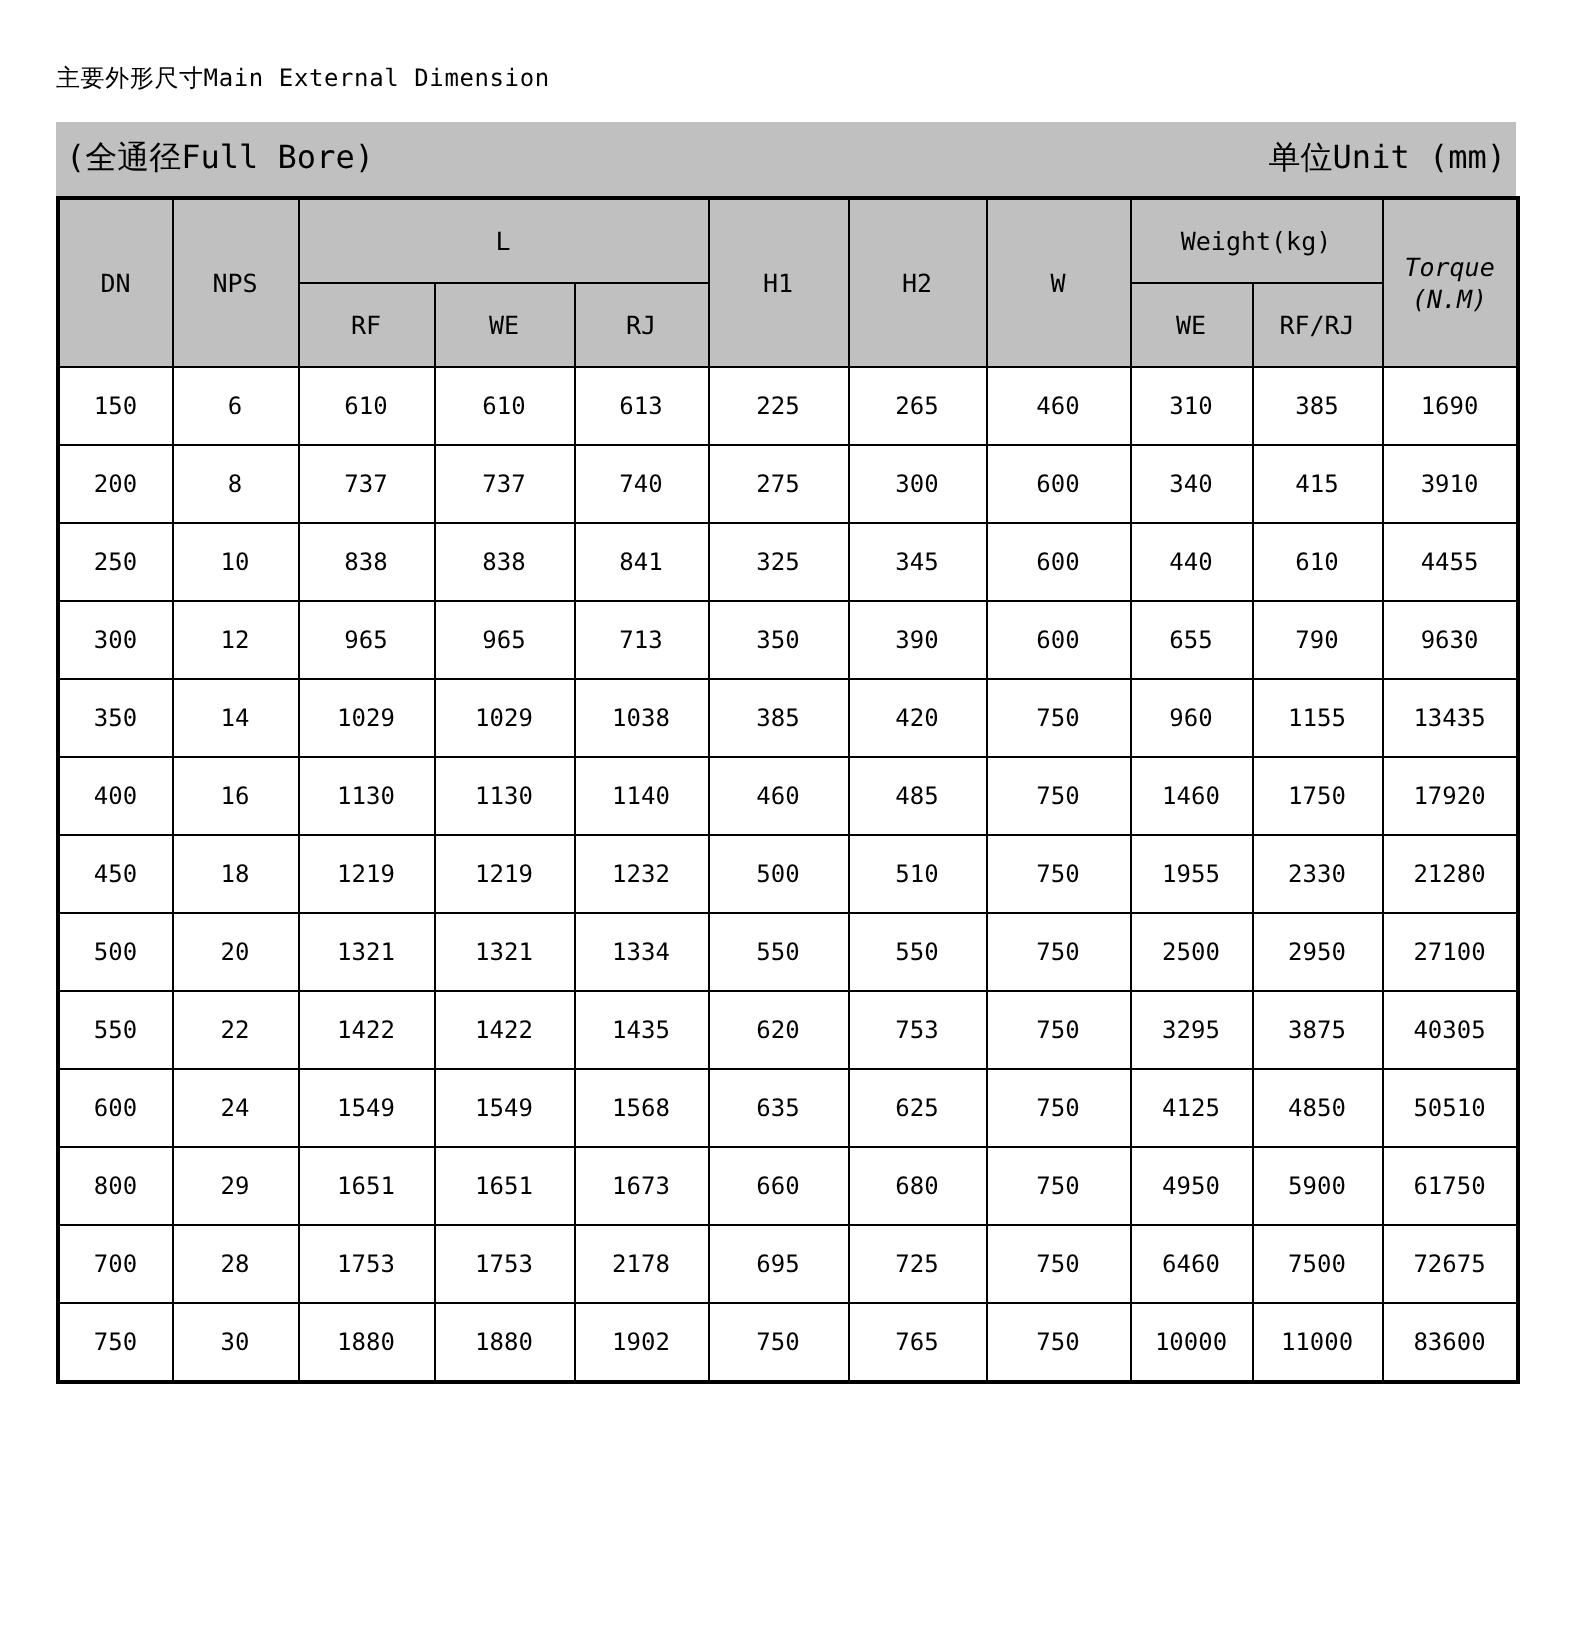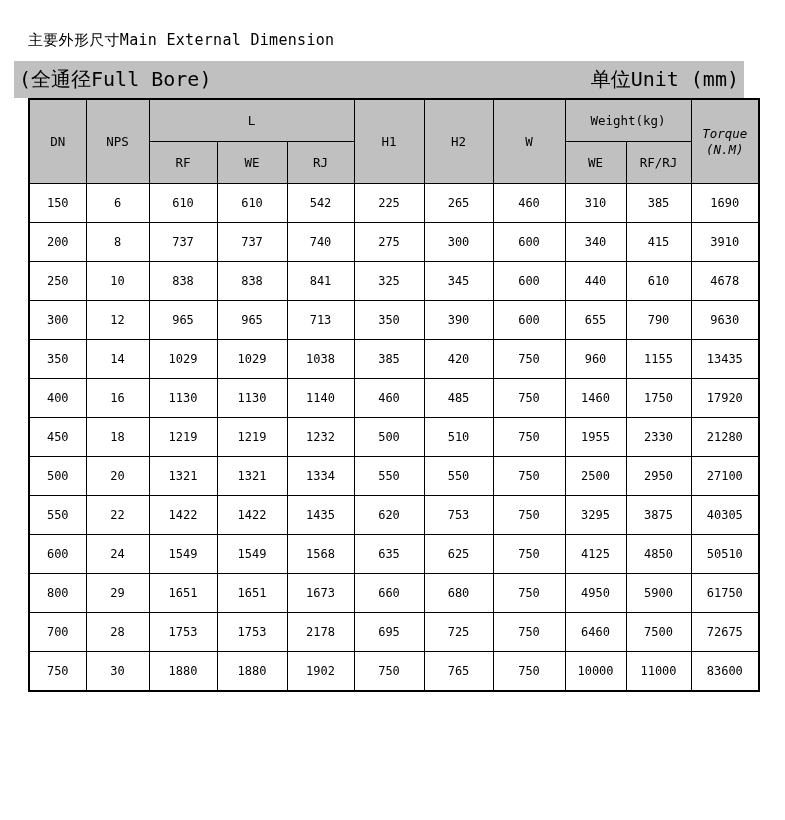--- a/index.html
+++ b/index.html
@@ -16,37 +16,37 @@
     font-family: "DejaVu Sans Mono", "DejaVu Sans", "Liberation Sans", sans-serif;
   }
   .titlebar {
     position: absolute;
     top: 31px;
     left: 28px;
     width: 730px;
     display: flex;
     justify-content: space-between;
     align-items: baseline;
-    font-size: 15px;
+    font-size: 12px;
     letter-spacing: 0.3px;
     white-space: nowrap;
   }
   .graybar {
     position: absolute;
     top: 61px;
-    left: 14px;
+    left: 28px;
     width: 730px;
     height: 37px;
     background: var(--header-bg, #c0c0c0);
     display: flex;
     justify-content: space-between;
     align-items: center;
     box-sizing: border-box;
     padding: 0 5px;
-    font-size: 20px;
+    font-size: 16px;
     white-space: nowrap;
     gap: 31px;
   }
   table.dim-table {
     position: absolute;
     top: 98px;
     left: 28px;
     width: 730px;
     border-collapse: collapse;
     table-layout: fixed;
@@ -122,21 +122,21 @@
         <th>WE</th>
         <th>RF/RJ</th>
       </tr>
     </thead>
     <tbody>
         <tr>
           <td>150</td>
           <td>6</td>
           <td>610</td>
           <td>610</td>
-          <td>542</td>
+          <td>613</td>
           <td>225</td>
           <td>265</td>
           <td>460</td>
           <td>310</td>
           <td>385</td>
           <td>1690</td>
         </tr>
         <tr>
           <td>200</td>
           <td>8</td>
@@ -154,21 +154,21 @@
           <td>250</td>
           <td>10</td>
           <td>838</td>
           <td>838</td>
           <td>841</td>
           <td>325</td>
           <td>345</td>
           <td>600</td>
           <td>440</td>
           <td>610</td>
-          <td>4678</td>
+          <td>4455</td>
         </tr>
         <tr>
           <td>300</td>
           <td>12</td>
           <td>965</td>
           <td>965</td>
           <td>713</td>
           <td>350</td>
           <td>390</td>
           <td>600</td>

